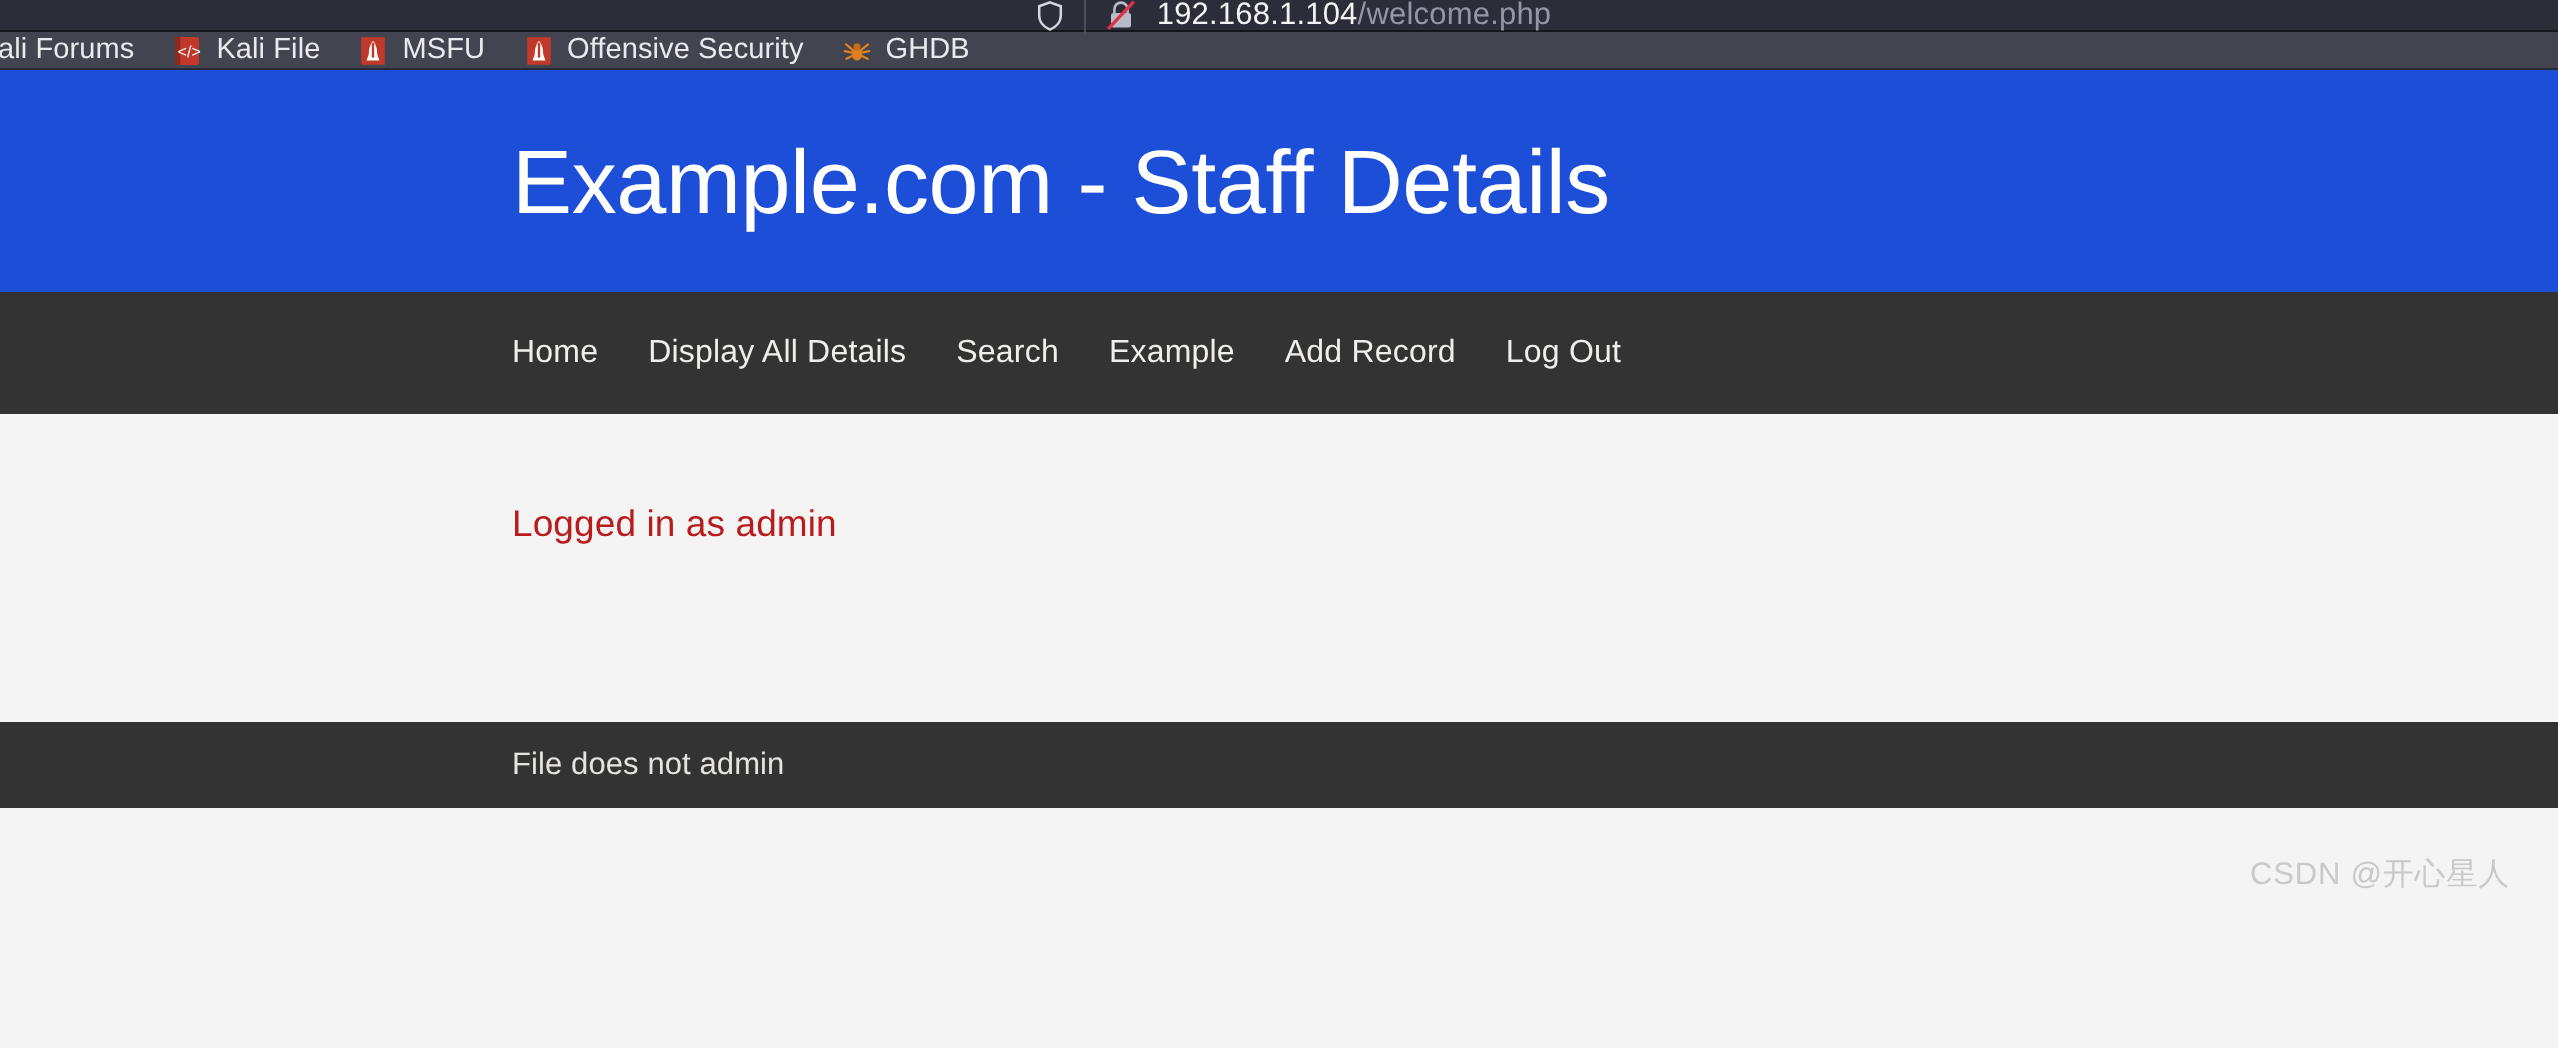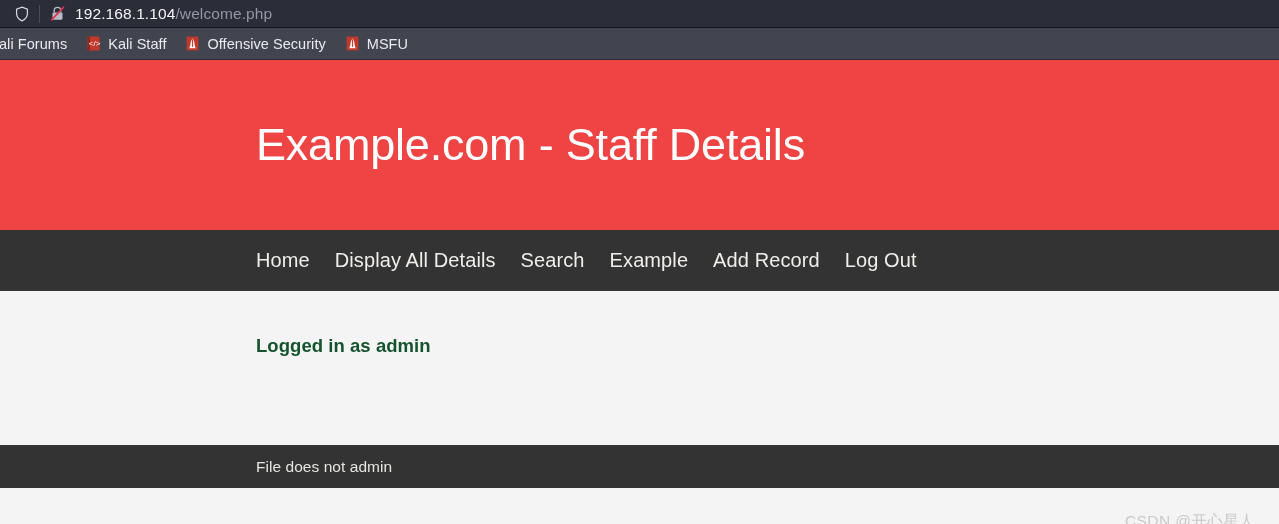--- a/index.html
+++ b/index.html
@@ -11,26 +11,27 @@
     background: #f4f4f4;
     font-family: "Liberation Sans", sans-serif;
   }
 
   
   .browser-chrome {
     width: 1279px;
   }
 
   .urlbar-row {
-    height: 28px;
+    height: 16px;
     background: #2b2d39;
     display: flex;
     align-items: center;
     padding-left: 14px;
     border-bottom: 1px solid #15161c;
+    justify-content: center;
   }
 
   .shield-icon {
     width: 16px;
     height: 16px;
     flex: 0 0 auto;
     color: #d5d7de;
   }
   .shield-icon svg { display: block; }
 
@@ -53,21 +54,21 @@
   .url-text {
     font-size: 15.5px;
     letter-spacing: 0.1px;
     white-space: nowrap;
   }
   .url-host { color: #f2f3f5; }
   .url-path { color: #9497a3; }
 
   
   .bookmarks-row {
-    height: 32px;
+    height: 19px;
     background: #42454f;
     display: flex;
     align-items: center;
     border-bottom: 1px solid #292b34;
     overflow: hidden;
     padding-left: 0;
   }
 
   .bookmark {
     display: flex;
@@ -92,22 +93,22 @@
     height: 17px;
     flex: 0 0 auto;
     display: block;
   }
   .bm-icon svg { display: block; }
 
   
   .page { width: 1279px; }
 
   .page-header {
-    background: #ef4444;
-    height: 170px;
+    background: #1d4ed8;
+    height: 111px;
     position: relative;
     text-decoration: underline;
   }
 
   .page-title {
     position: absolute;
     left: 256px;
     top: 50%;
     transform: translateY(-50%);
     color: #ffffff;
@@ -120,38 +121,38 @@
   .page-nav {
     background: #333333;
     height: 61px;
     display: flex;
     align-items: center;
     padding-left: 256px;
   }
 
   .nav-link {
     color: #f0eeeb;
-    font-size: 20px;
+    font-size: 16px;
     text-decoration: none;
     margin-right: 25px;
     letter-spacing: 0.1px;
     white-space: nowrap;
   }
   .nav-link:last-child { margin-right: 0; }
 
   .page-body {
     background: #f4f4f4;
     height: 154px;
     padding: 44px 0 0 256px;
   }
 
   .logged-in-text {
     font-size: 18.5px;
-    font-weight: bold;
-    color: #14532d;
+    font-weight: normal;
+    color: #b91c1c;
     letter-spacing: 0.05px;
   }
 
   .page-footer {
     background: #333333;
     height: 43px;
     display: flex;
     align-items: center;
     padding-left: 256px;
   }
@@ -210,47 +211,60 @@
     </div>
 
     <div class="bookmark">
       <span class="bm-icon">
         <svg viewBox="0 0 17 17" width="17" height="17">
           <rect x="2.5" y="1.5" width="12" height="14" rx="1" fill="#c0392b"></rect>
           <rect x="2.5" y="1.5" width="2.6" height="14" fill="#8d2a20"></rect>
           <text x="9.6" y="11.4" font-size="8" fill="#ffffff" text-anchor="middle" font-family="Liberation Sans, sans-serif">&lt;/&gt;</text>
         </svg>
       </span>
-      <span class="bookmark-label">Kali Staff</span>
+      <span class="bookmark-label">Kali File</span>
     </div>
 
 
     <div class="bookmark">
       <span class="bm-icon">
         <svg viewBox="0 0 17 17" width="17" height="17">
           <rect x="2.6" y="1.6" width="11.8" height="13.8" fill="#c0392b"></rect>
           <path d="M8.5 3.4 C7.0 5.4 6.3 7.6 6.4 10.0 L5.3 13.2 L11.7 13.2 L10.6 10.0 C10.7 7.6 10.0 5.4 8.5 3.4 Z" fill="#ffffff"></path>
           <rect x="7.9" y="4.4" width="1.2" height="7.4" fill="#c0392b"></rect>
         </svg>
       </span>
-      <span class="bookmark-label">Offensive Security</span>
+      <span class="bookmark-label">MSFU</span>
     </div>
 
     <div class="bookmark">
       <span class="bm-icon">
         <svg viewBox="0 0 17 17" width="17" height="17">
           <rect x="2.6" y="1.6" width="11.8" height="13.8" fill="#c0392b"></rect>
           <path d="M8.5 3.4 C7.0 5.4 6.3 7.6 6.4 10.0 L5.3 13.2 L11.7 13.2 L10.6 10.0 C10.7 7.6 10.0 5.4 8.5 3.4 Z" fill="#ffffff"></path>
           <rect x="7.9" y="4.4" width="1.2" height="7.4" fill="#c0392b"></rect>
         </svg>
       </span>
-      <span class="bookmark-label">MSFU</span>
-    </div>
-
-
+      <span class="bookmark-label">Offensive Security</span>
+    </div>
+
+
+    <div class="bookmark">
+      <span class="bm-icon">
+        <svg viewBox="0 0 17 17" width="17" height="17">
+          <g stroke="#e08020" stroke-width="1.15" fill="none" stroke-linecap="round">
+            <path d="M6.6 8.2 L3.0 5.2 M6.6 9.4 L2.4 8.6 M6.8 10.6 L3.2 12.4"></path>
+            <path d="M10.4 8.2 L14.0 5.2 M10.4 9.4 L14.6 8.6 M10.2 10.6 L13.8 12.4"></path>
+          </g>
+          <ellipse cx="8.5" cy="10.2" rx="2.5" ry="3.1" fill="#e08020"></ellipse>
+          <circle cx="8.5" cy="6.4" r="1.8" fill="#c96a14"></circle>
+        </svg>
+      </span>
+      <span class="bookmark-label">GHDB</span>
+    </div>
 
   </div>
 </div>
 
 <div class="page">
 
   <div class="page-header">
     <h1 class="page-title">Example.com - Staff Details</h1>
   </div>
 

